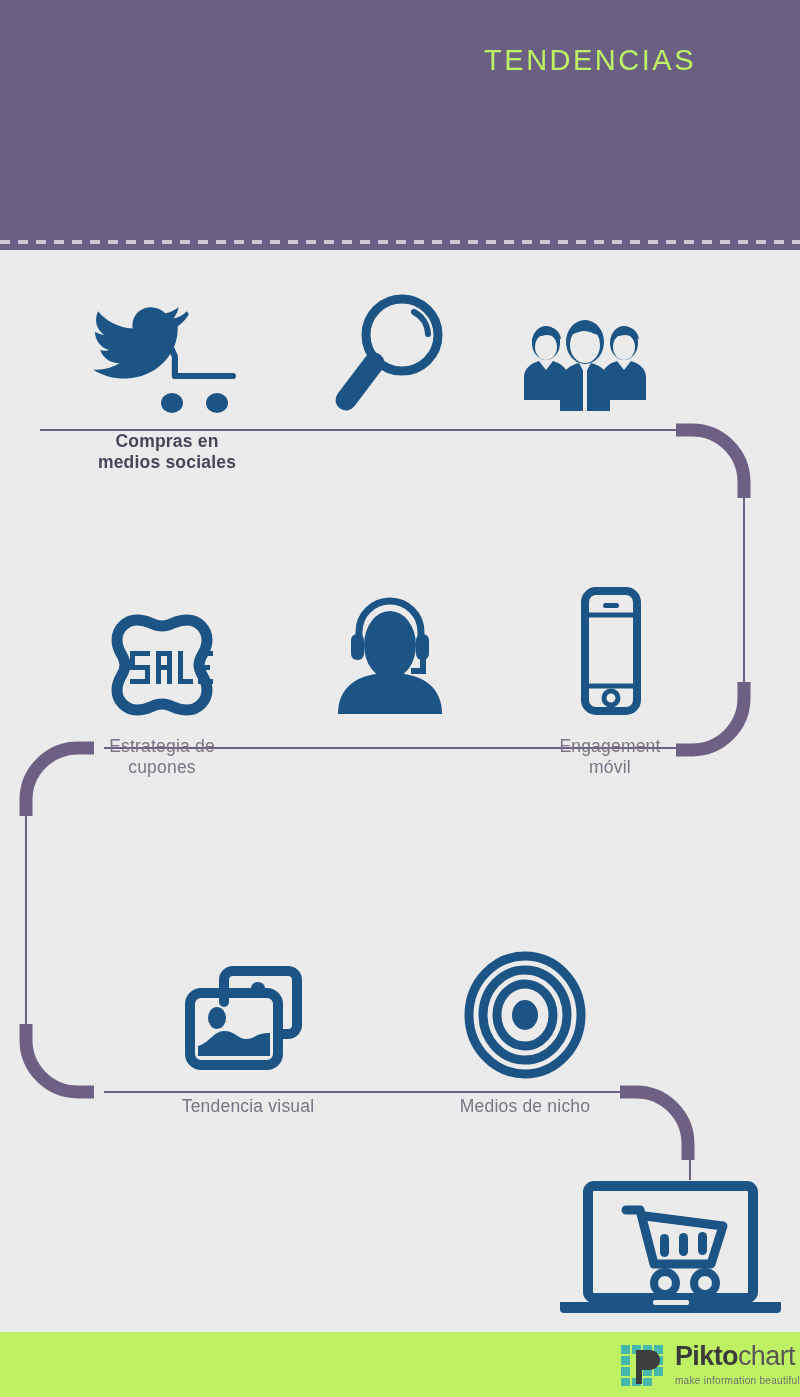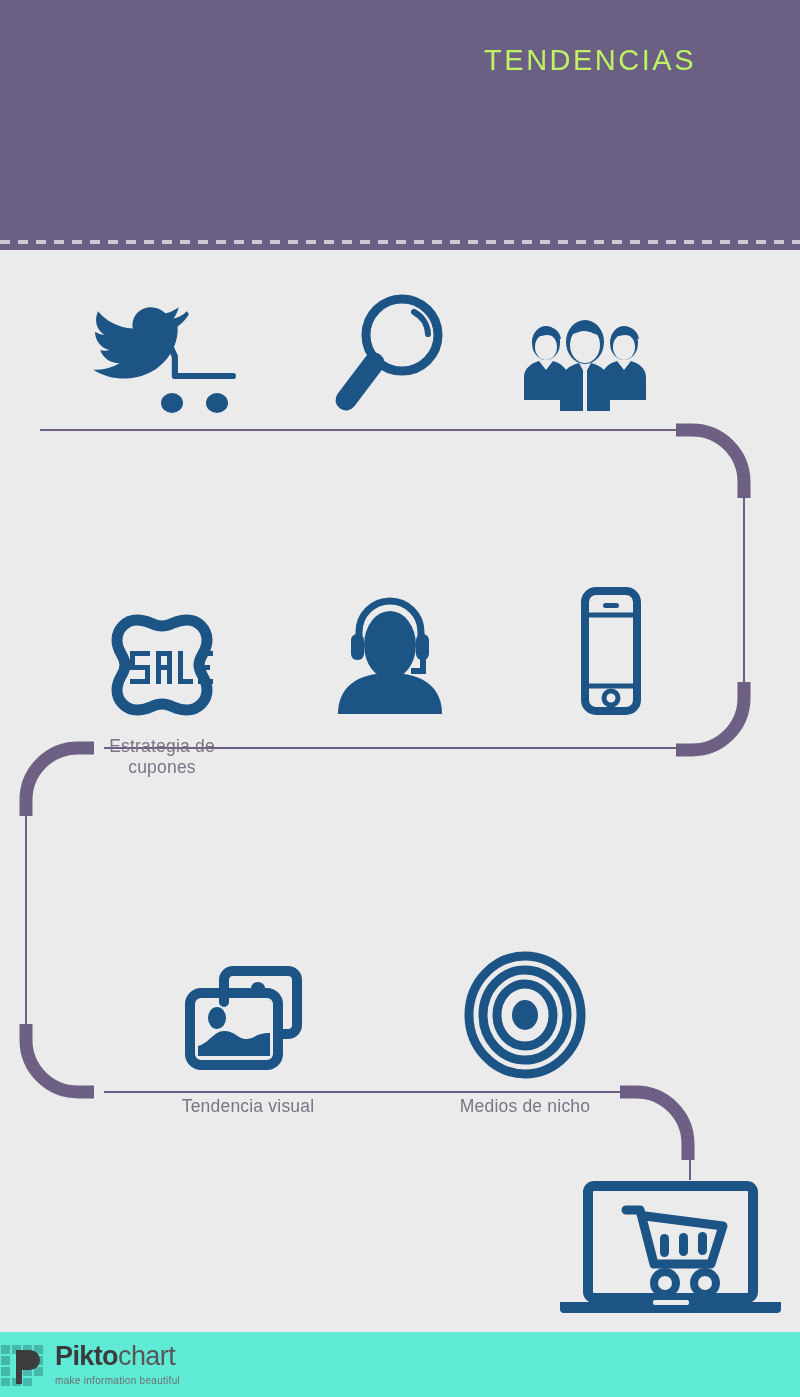--- a/index.html
+++ b/index.html
@@ -96,24 +96,24 @@
     font-weight: 600;
   }
 
   
   #footer {
     position: absolute;
     left: 0;
     bottom: 0;
     width: 800px;
     height: 65px;
-    background: #5eead4;
+    background: #bef264;
     display: flex;
     align-items: center;
-    justify-content: flex-start;
+    justify-content: flex-end;
   }
   #logo {
     display: flex;
     align-items: center;
     gap: 9px;
   }
   #logo-text {
     display: flex;
     flex-direction: column;
     line-height: 1;
@@ -169,20 +169,22 @@
           <path d="M92 12 c-4 4 -8 6 -13 7 c3 -4 4 -7 5 -11 c-4 3 -8 5 -13 6 C67 10 62 8 57 8
                    C45 8 37 18 39 29 C25 28 13 22 5 12 c-4 8 -2 18 6 23 c-3 0 -6 -1 -9 -3
                    c0 9 6 16 14 18 c-3 1 -6 1 -9 0 c3 8 10 13 19 13 C18 68 8 70 0 69
                    c9 6 20 9 31 9 c32 0 52 -25 52 -48 l0 -3 c4 -3 8 -7 11 -12 z" transform="translate(6,6) scale(1.02)"></path>
           <path d="M84 44 c4 1 7 4 9 8 l8 18 l0 22 l66 0" fill="none" stroke="#1c5486" stroke-width="7" stroke-linecap="round" stroke-linejoin="round" transform="translate(-1,2) scale(0.88)"></path>
           <ellipse cx="85" cy="110" rx="11" ry="10"></ellipse>
           <ellipse cx="130" cy="110" rx="11" ry="10"></ellipse>
         </g>
       </svg>
     </div>
+    <div class="label strong">Compras en
+medios sociales</div>
   </div>
 
   <div class="cell" style="left:295px; top:0; width:190px;">
     <div class="icon-wrap">
       <svg width="120" height="125" viewBox="0 0 120 125" xmlns="http://www.w3.org/2000/svg">
         <circle cx="72" cy="45" r="36" fill="none" stroke="#1c5486" stroke-width="9"></circle>
         <path d="M84 22 a26 26 0 0 1 14 22" fill="none" stroke="#1c5486" stroke-width="6" stroke-linecap="round"></path>
         <path d="M44 73 L16 110" stroke="#1c5486" stroke-width="21" stroke-linecap="round"></path>
       </svg>
     </div>
@@ -268,20 +270,22 @@
   <div class="cell" style="left:515px; top:0; width:190px;">
     <div class="icon-wrap">
       <svg width="95" height="135" viewBox="0 0 95 135" xmlns="http://www.w3.org/2000/svg">
         <rect x="22" y="6" width="52" height="120" rx="11" fill="none" stroke="#1c5486" stroke-width="8"></rect>
         <rect x="40" y="18" width="16" height="5" rx="2.5" fill="#1c5486"></rect>
         <line x1="26" y1="30" x2="70" y2="30" stroke="#1c5486" stroke-width="5"></line>
         <line x1="26" y1="101" x2="70" y2="101" stroke="#1c5486" stroke-width="5"></line>
         <circle cx="48" cy="113" r="7" fill="none" stroke="#1c5486" stroke-width="5"></circle>
       </svg>
     </div>
+    <div class="label">Engagement
+móvil</div>
   </div>
 </div>
 
 <div class="row" style="top:955px;">
   <div class="cell" style="left:153px; top:0; width:190px;">
     <div class="icon-wrap">
       <svg width="140" height="122" viewBox="0 0 140 122" xmlns="http://www.w3.org/2000/svg">
 
         <path d="M46 44 L46 22 a9 9 0 0 1 9 -9 l55 0 a9 9 0 0 1 9 9 l0 45 a9 9 0 0 1 -9 9 l-10 0" fill="none" stroke="#1c5486" stroke-width="10" stroke-linecap="round"></path>
         <ellipse cx="80" cy="30" rx="7" ry="6" fill="#1c5486"></ellipse>

